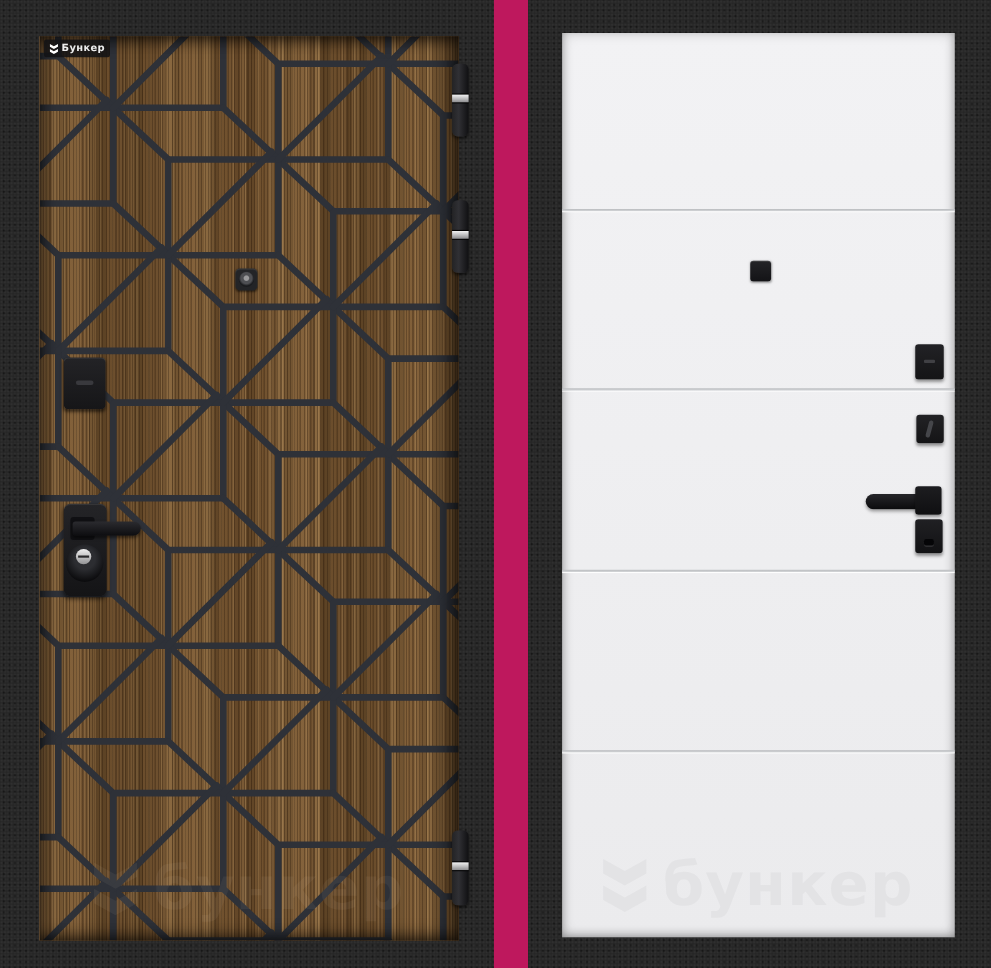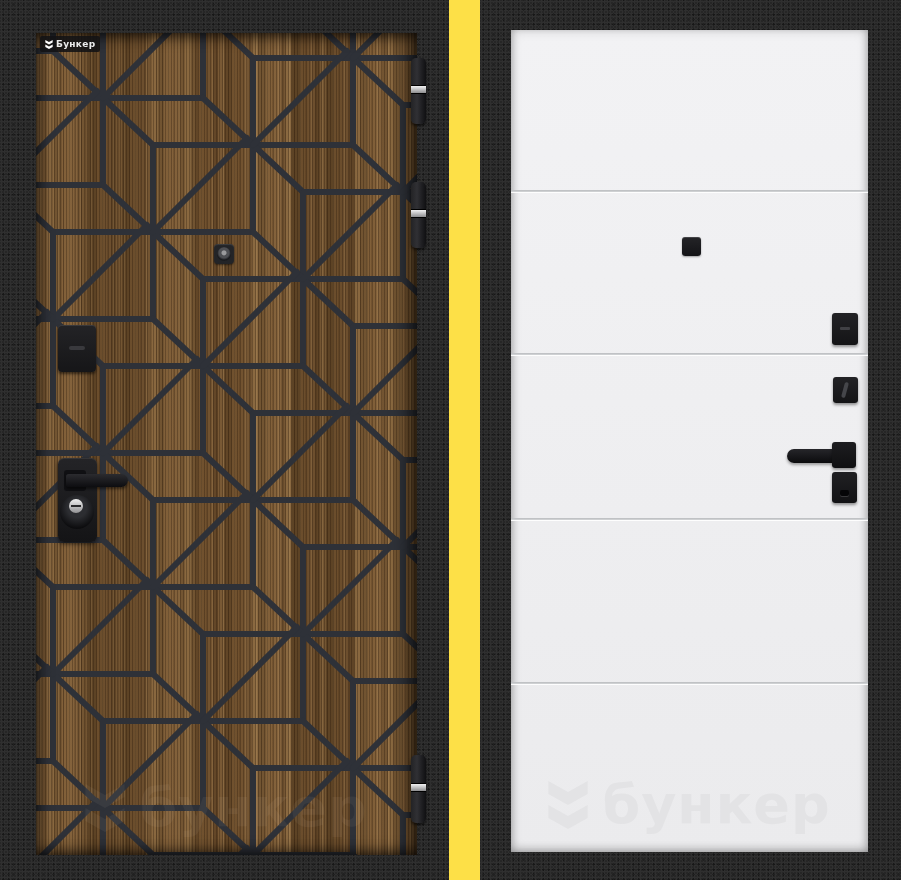--- a/index.html
+++ b/index.html
@@ -1,16 +1,16 @@
 <!DOCTYPE html>
 <html style="--frame: #262626; --wood: #75532e; --groove: #2e3138; --wm: #e3e3e5;"><head>
 <meta charset="utf-8">
 <style>
   html,body{margin:0;padding:0;background:#fff;}
-  .stage{position:relative;width:901px;height:880px;overflow:hidden;background:#fde047;
+  .stage{position:relative;width:901px;height:880px;overflow:hidden;background:#be185d;
          font-family:"DejaVu Sans",sans-serif;}
   .panel{position:absolute;top:0;height:880px;background-color:var(--frame,#262626);
          background-image:radial-gradient(rgba(255,255,255,.045) 1px,transparent 1.3px),
                           radial-gradient(rgba(0,0,0,.4) 1px,transparent 1.4px);
          background-size:3px 3px,5px 5px;background-position:0 0,1px 2px;}
   .panel.left{left:0;width:449px;}
   .panel.right{left:480px;width:421px;}
 
   
   .leaf{position:absolute;overflow:hidden;}

